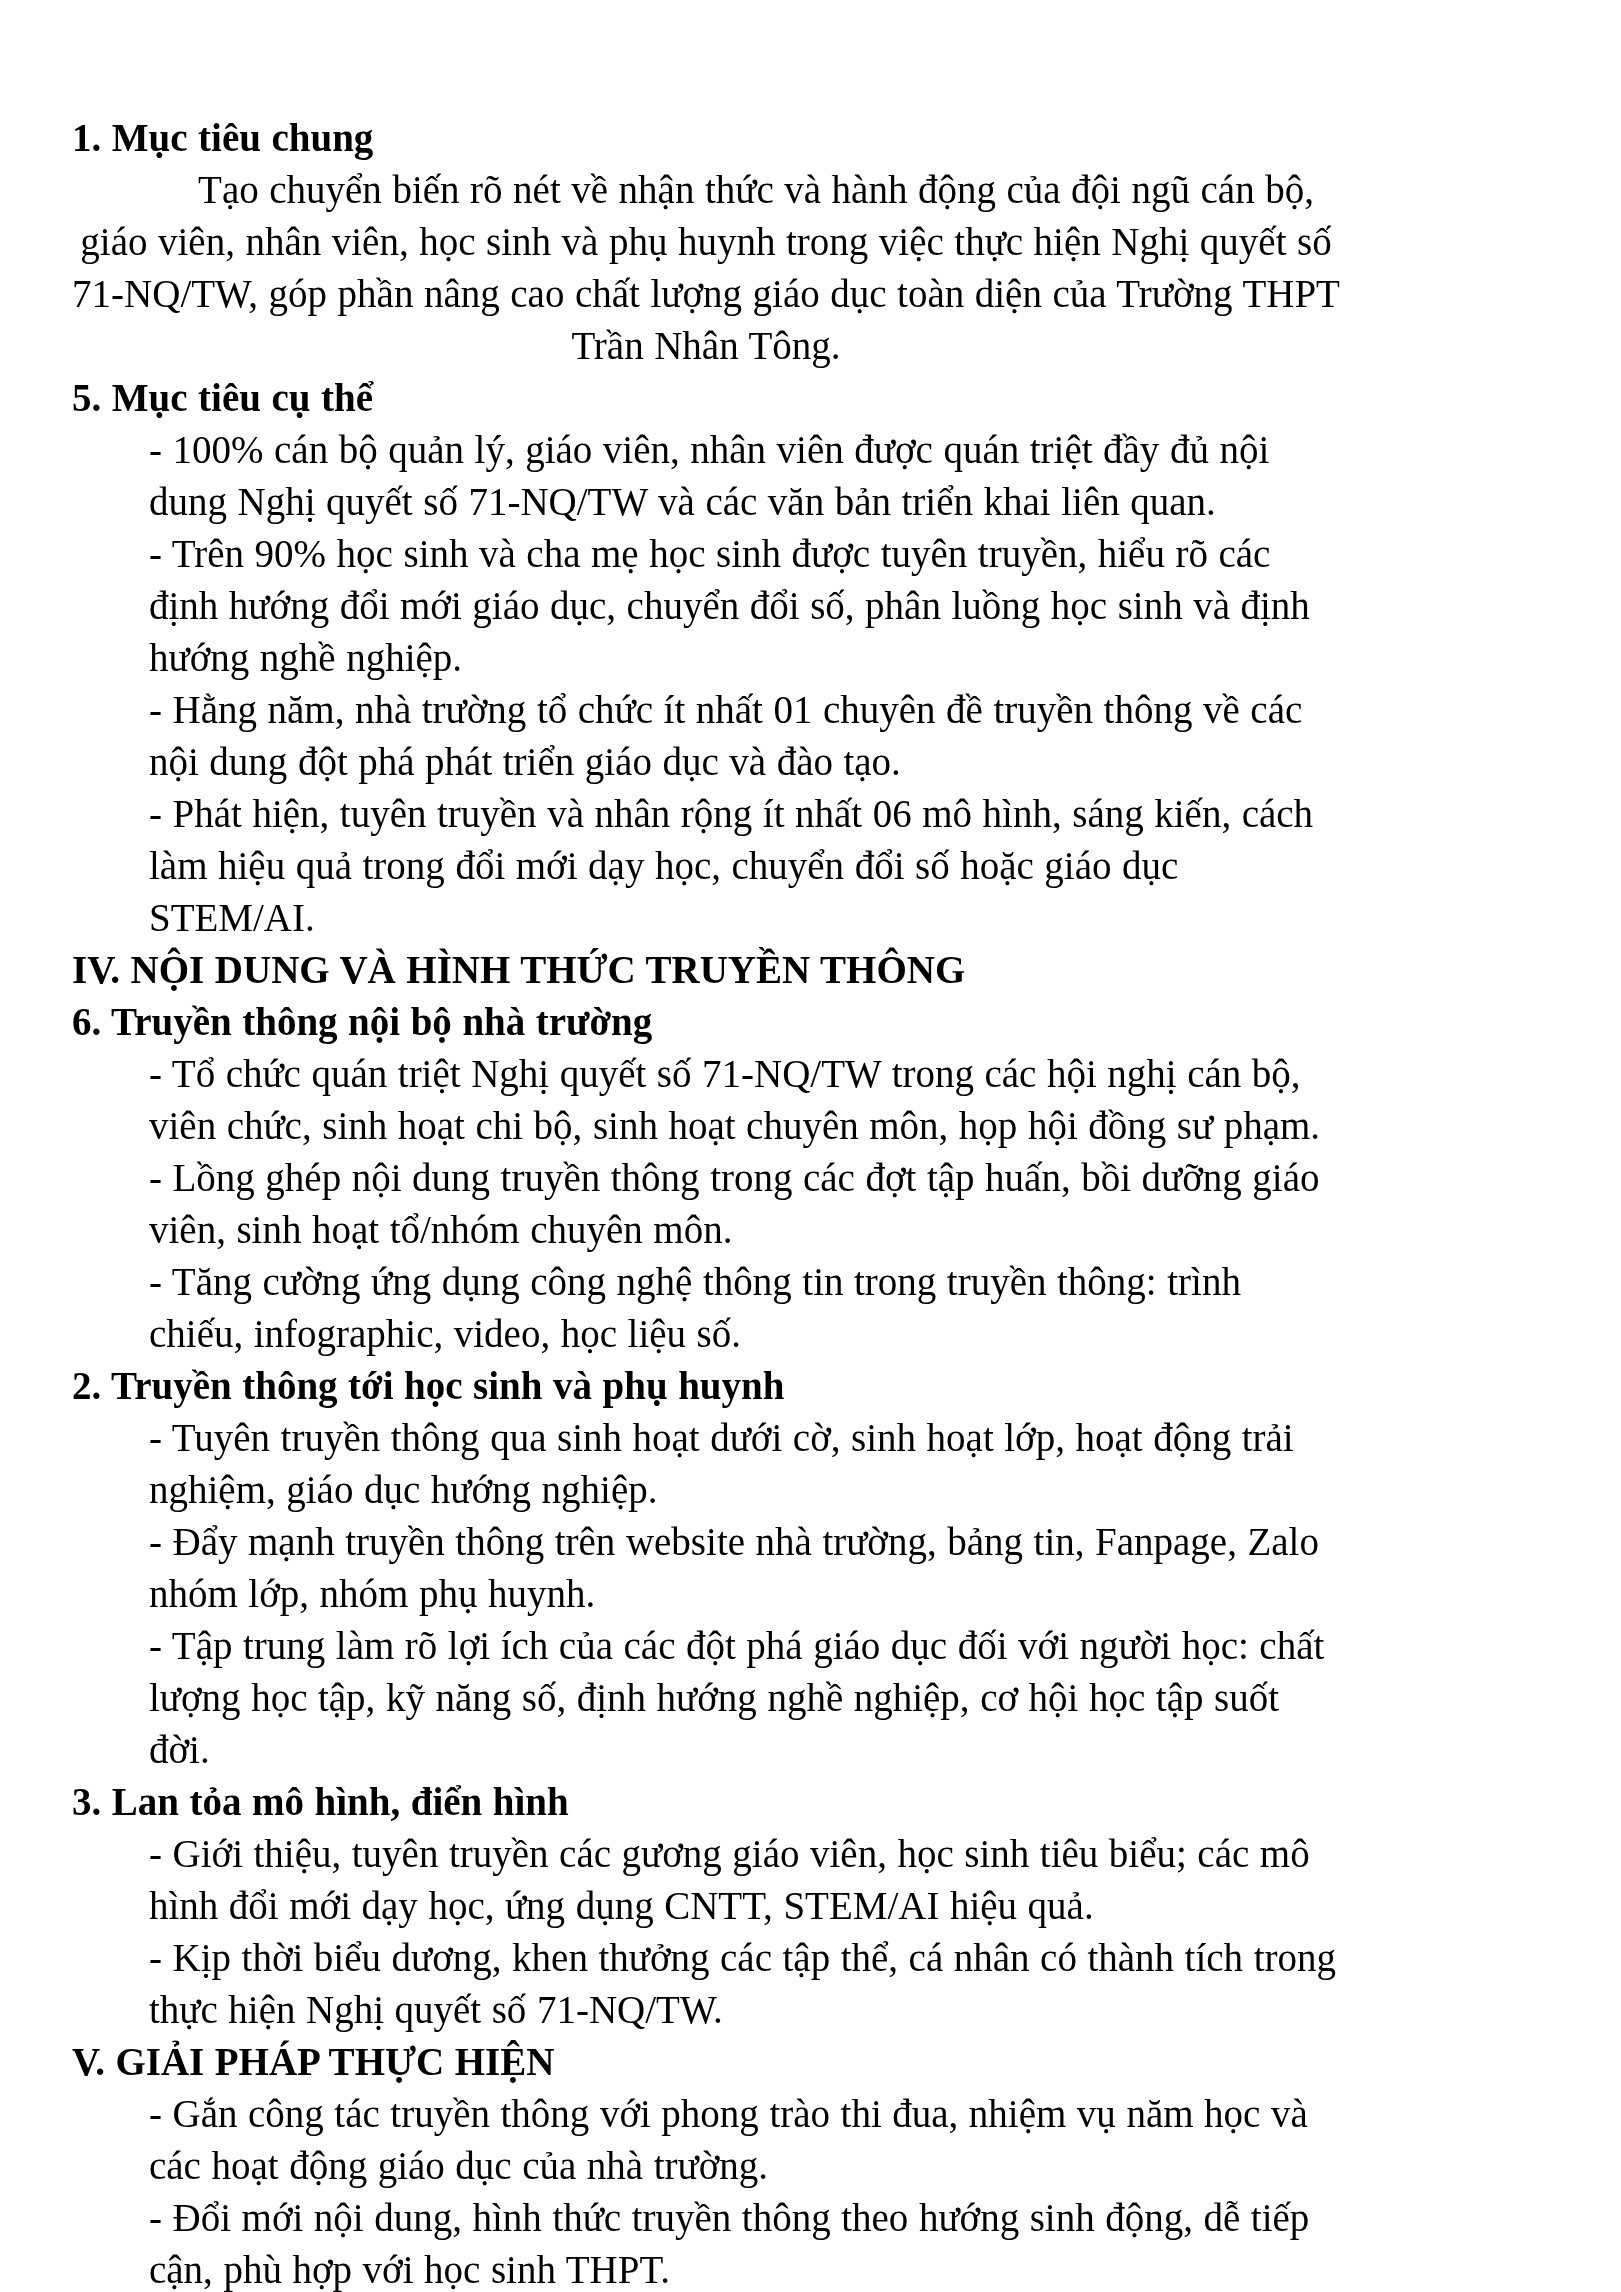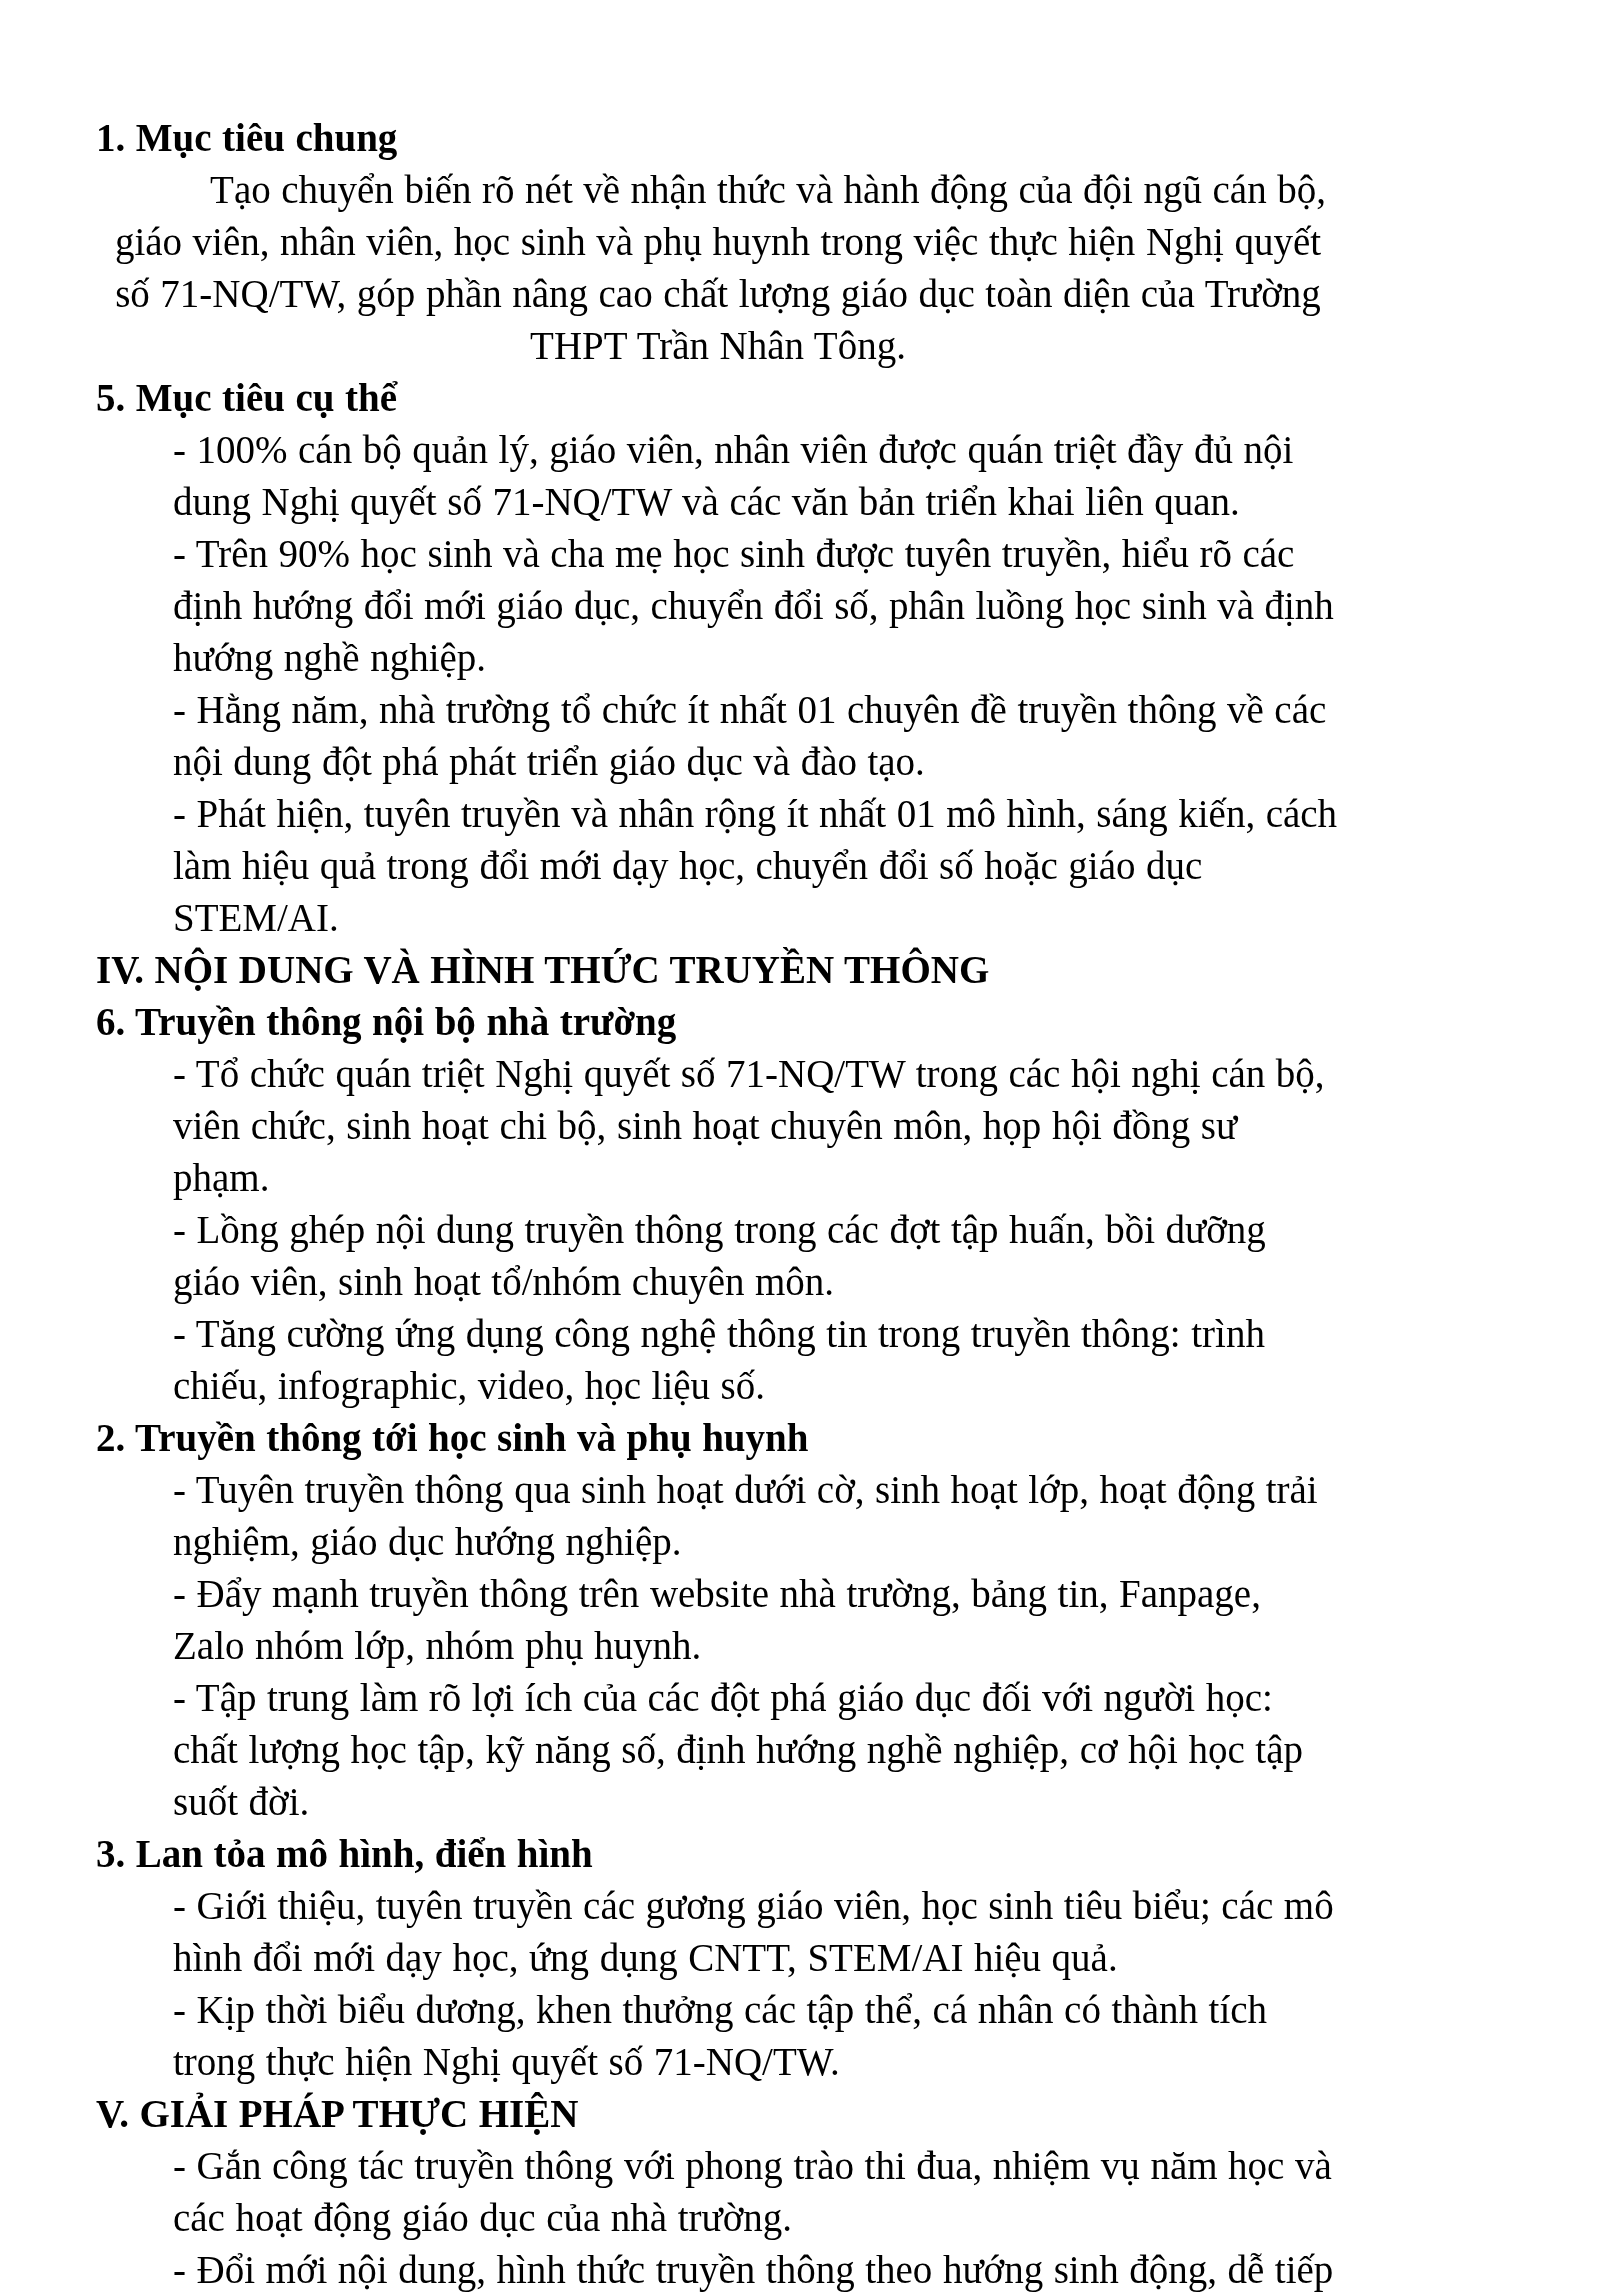--- a/index.html
+++ b/index.html
@@ -7,21 +7,21 @@
     padding: 0;
     background: #ffffff;
   }
   .page {
     position: relative;
     width: 1471px;
     height: 2293px;
     box-sizing: border-box;
     background: #ffffff;
     color: #000000;
-    padding: 112px 131px 0 96px;
+    padding: 112px 131px 0 72px;
     overflow: hidden;
   }
   .blk {
     margin: 0;
     padding: 0;
     font-family: "Liberation Serif", "DejaVu Serif", serif;
     font-size: 39px;
     line-height: 52px;
     text-align: left;
     word-spacing: 0.02em;
@@ -41,21 +41,21 @@
 <body>
 
 <div class="page" style="background: rgb(255, 255, 255); color: rgb(0, 0, 0);">
   <div id="doc-content">
       <p class="blk heading">1. Mục tiêu chung</p>
       <p class="blk para-indent">Tạo chuyển biến rõ nét về nhận thức và hành động của đội ngũ cán bộ, giáo viên, nhân viên, học sinh và phụ huynh trong việc thực hiện Nghị quyết số 71-NQ/TW, góp phần nâng cao chất lượng giáo dục toàn diện của Trường THPT Trần Nhân Tông.</p>
       <p class="blk heading">5. Mục tiêu cụ thể</p>
       <p class="blk bullet">- 100% cán bộ quản lý, giáo viên, nhân viên được quán triệt đầy đủ nội dung Nghị quyết số 71-NQ/TW và các văn bản triển khai liên quan.</p>
       <p class="blk bullet">- Trên 90% học sinh và cha mẹ học sinh được tuyên truyền, hiểu rõ các định hướng đổi mới giáo dục, chuyển đổi số, phân luồng học sinh và định hướng nghề nghiệp.</p>
       <p class="blk bullet">- Hằng năm, nhà trường tổ chức ít nhất 01 chuyên đề truyền thông về các nội dung đột phá phát triển giáo dục và đào tạo.</p>
-      <p class="blk bullet">- Phát hiện, tuyên truyền và nhân rộng ít nhất 01 mô hình, sáng kiến, cách làm hiệu quả trong đổi mới dạy học, chuyển đổi số hoặc giáo dục STEM/AI.</p>
+      <p class="blk bullet">- Phát hiện, tuyên truyền và nhân rộng ít nhất 06 mô hình, sáng kiến, cách làm hiệu quả trong đổi mới dạy học, chuyển đổi số hoặc giáo dục STEM/AI.</p>
       <p class="blk heading">IV. NỘI DUNG VÀ HÌNH THỨC TRUYỀN THÔNG</p>
       <p class="blk heading">6. Truyền thông nội bộ nhà trường</p>
       <p class="blk bullet">- Tổ chức quán triệt Nghị quyết số 71-NQ/TW trong các hội nghị cán bộ, viên chức, sinh hoạt chi bộ, sinh hoạt chuyên môn, họp hội đồng sư phạm.</p>
       <p class="blk bullet">- Lồng ghép nội dung truyền thông trong các đợt tập huấn, bồi dưỡng giáo viên, sinh hoạt tổ/nhóm chuyên môn.</p>
       <p class="blk bullet">- Tăng cường ứng dụng công nghệ thông tin trong truyền thông: trình chiếu, infographic, video, học liệu số.</p>
       <p class="blk heading">2. Truyền thông tới học sinh và phụ huynh</p>
       <p class="blk bullet">- Tuyên truyền thông qua sinh hoạt dưới cờ, sinh hoạt lớp, hoạt động trải nghiệm, giáo dục hướng nghiệp.</p>
       <p class="blk bullet">- Đẩy mạnh truyền thông trên website nhà trường, bảng tin, Fanpage, Zalo nhóm lớp, nhóm phụ huynh.</p>
       <p class="blk bullet">- Tập trung làm rõ lợi ích của các đột phá giáo dục đối với người học: chất lượng học tập, kỹ năng số, định hướng nghề nghiệp, cơ hội học tập suốt đời.</p>
       <p class="blk heading">3. Lan tỏa mô hình, điển hình</p>

